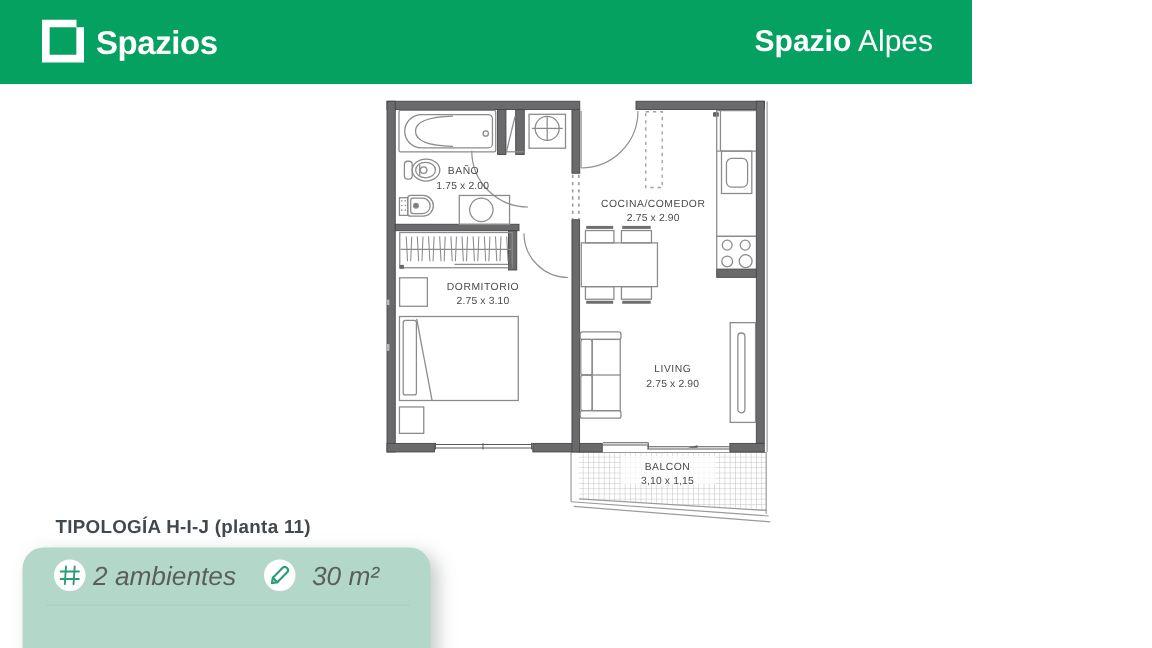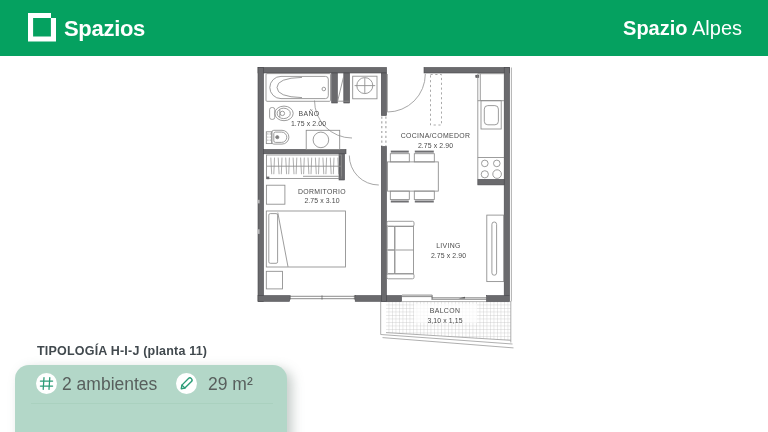--- a/index.html
+++ b/index.html
@@ -1,24 +1,24 @@
 <!DOCTYPE html>
 <html><head>
 <meta charset="utf-8">
 <style>
 html,body{margin:0;padding:0;}
 body{width:768px;height:432px;overflow:hidden;background:#ffffff;font-family:"Liberation Sans",sans-serif;position:relative;}
-#header{position:absolute;left:0;top:0;width:768px;height:56px;background:#05a160;}
+#header{position:absolute;left:0;top:0;width:648px;height:56px;background:#05a160;}
 #logotext{position:absolute;left:64px;top:16px;font-size:22px;font-weight:bold;color:#ffffff;letter-spacing:-0.3px;}
 #hdr-right{position:absolute;right:26px;top:17px;font-size:20px;color:#ffffff;text-align:right;}
 #tipo{position:absolute;left:37px;top:344px;font-size:12.5px;font-weight:bold;color:#41494e;letter-spacing:0.2px;}
 #card{position:absolute;left:15px;top:365px;width:272px;height:120px;background:#b3d7c8;border-radius:14px;box-shadow:5px 4px 12px rgba(90,110,100,0.35);}
 #card .divider{position:absolute;left:16px;right:14px;top:38px;height:1px;background:#aad1bf;}
 .circ{position:absolute;width:21px;height:21px;border-radius:50%;background:#ffffff;top:8px;}
-.ctext{position:absolute;top:9px;font-size:17.5px;color:#585f5d;}
+.ctext{position:absolute;top:9px;font-size:17.5px;color:#585f5d;font-style:italic;}
 #plan{position:absolute;left:0;top:0;}
 </style>
 </head>
 <body>
 <div id="header">
   <svg width="28" height="29" style="position:absolute;left:28px;top:13px" viewBox="0 0 28 29">
     <path d="M0 0 H23 V5.1 H28 V28.6 H0 Z M5.1 5.1 V23.5 H22.9 V5.1 Z" fill="#ffffff" fill-rule="evenodd"></path>
   </svg>
   <div id="logotext">Spazios</div>
   <div id="hdr-right"><b>Spazio</b> Alpes</div>
@@ -229,15 +229,15 @@
   </div>
   <div class="ctext" style="left:47px">2 ambientes</div>
   <div class="circ" style="left:161px">
     <svg width="21" height="21" viewBox="0 0 21 21" fill="none" stroke="#2b9c77" stroke-width="1.4" stroke-linejoin="round" stroke-linecap="round">
       <g transform="translate(10.5,10.5) rotate(45)">
         <path d="M-2.1 4.4 V-4.9 Q-2.1 -6.9 0 -6.9 Q2.1 -6.9 2.1 -4.9 V4.4 L0 7.4 Z"></path>
         <line x1="-2.1" y1="4.4" x2="2.1" y2="4.4"></line>
       </g>
     </svg>
   </div>
-  <div class="ctext" style="left:193px">29 m²</div>
+  <div class="ctext" style="left:193px">30 m²</div>
   <div class="divider"></div>
 </div>
 
 </body></html>

